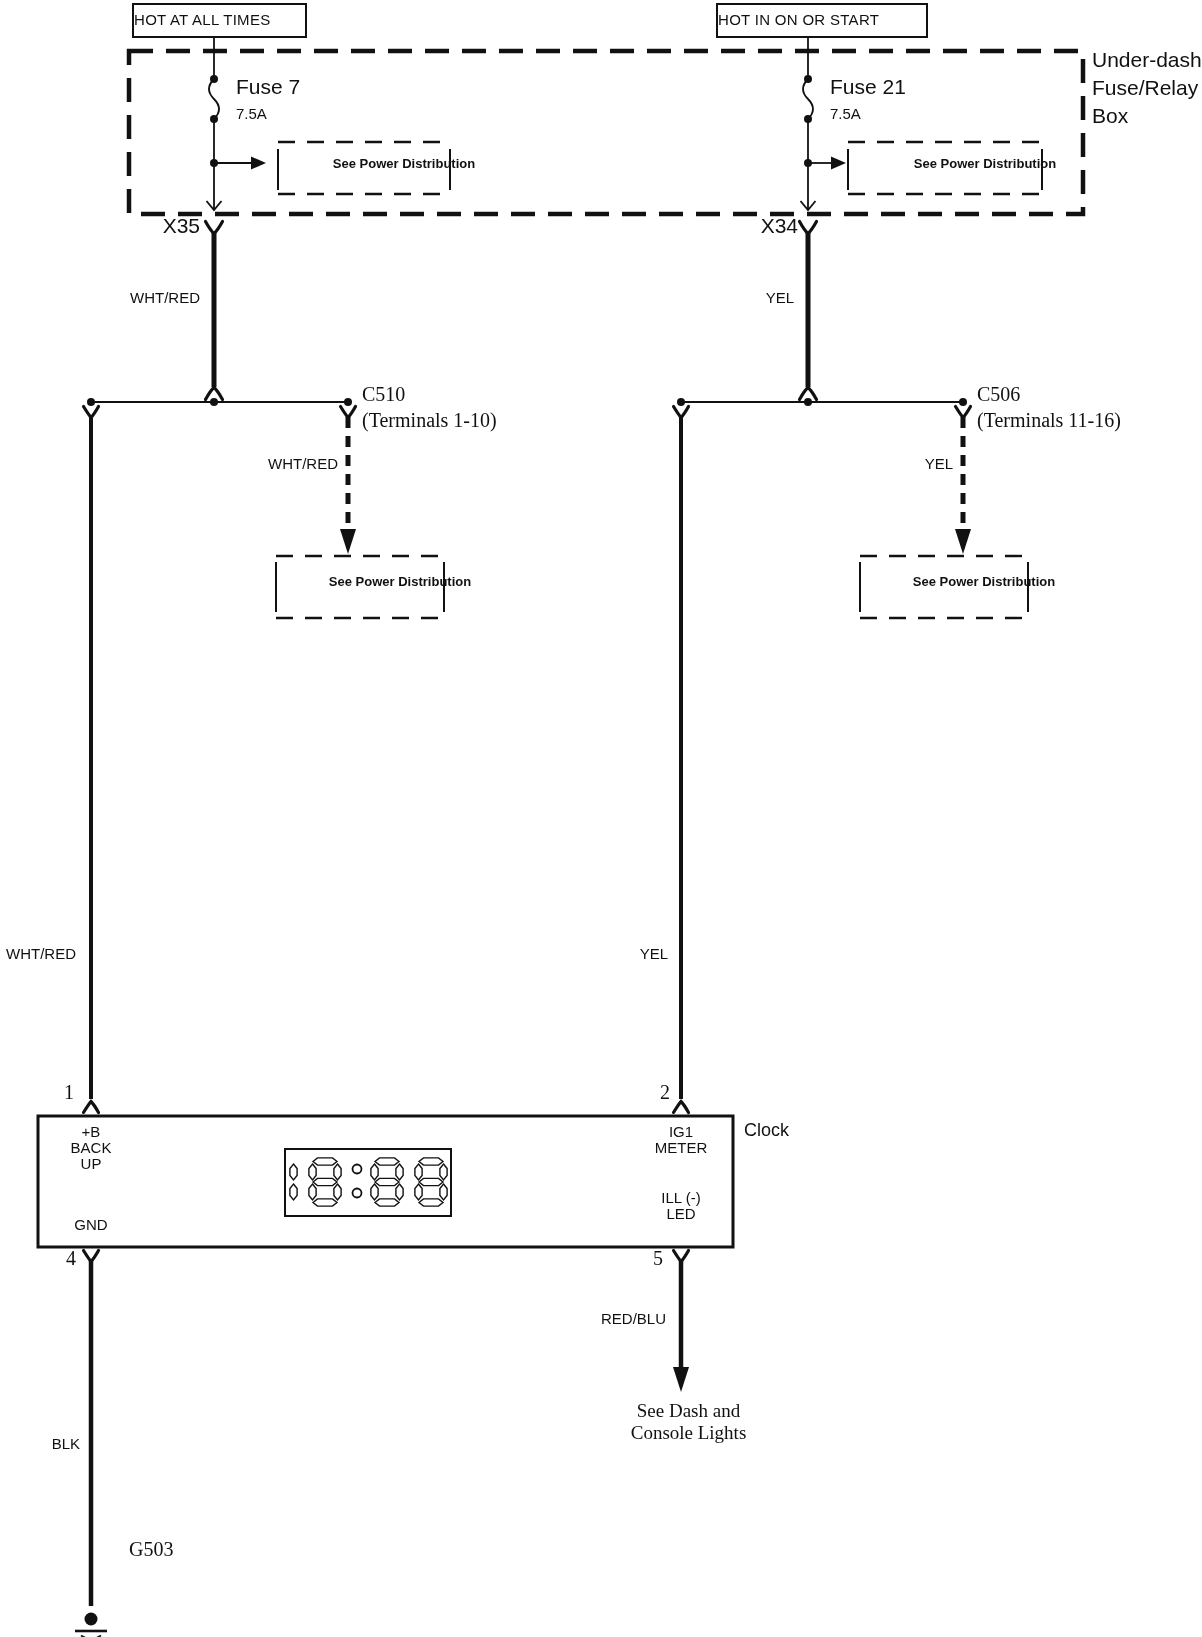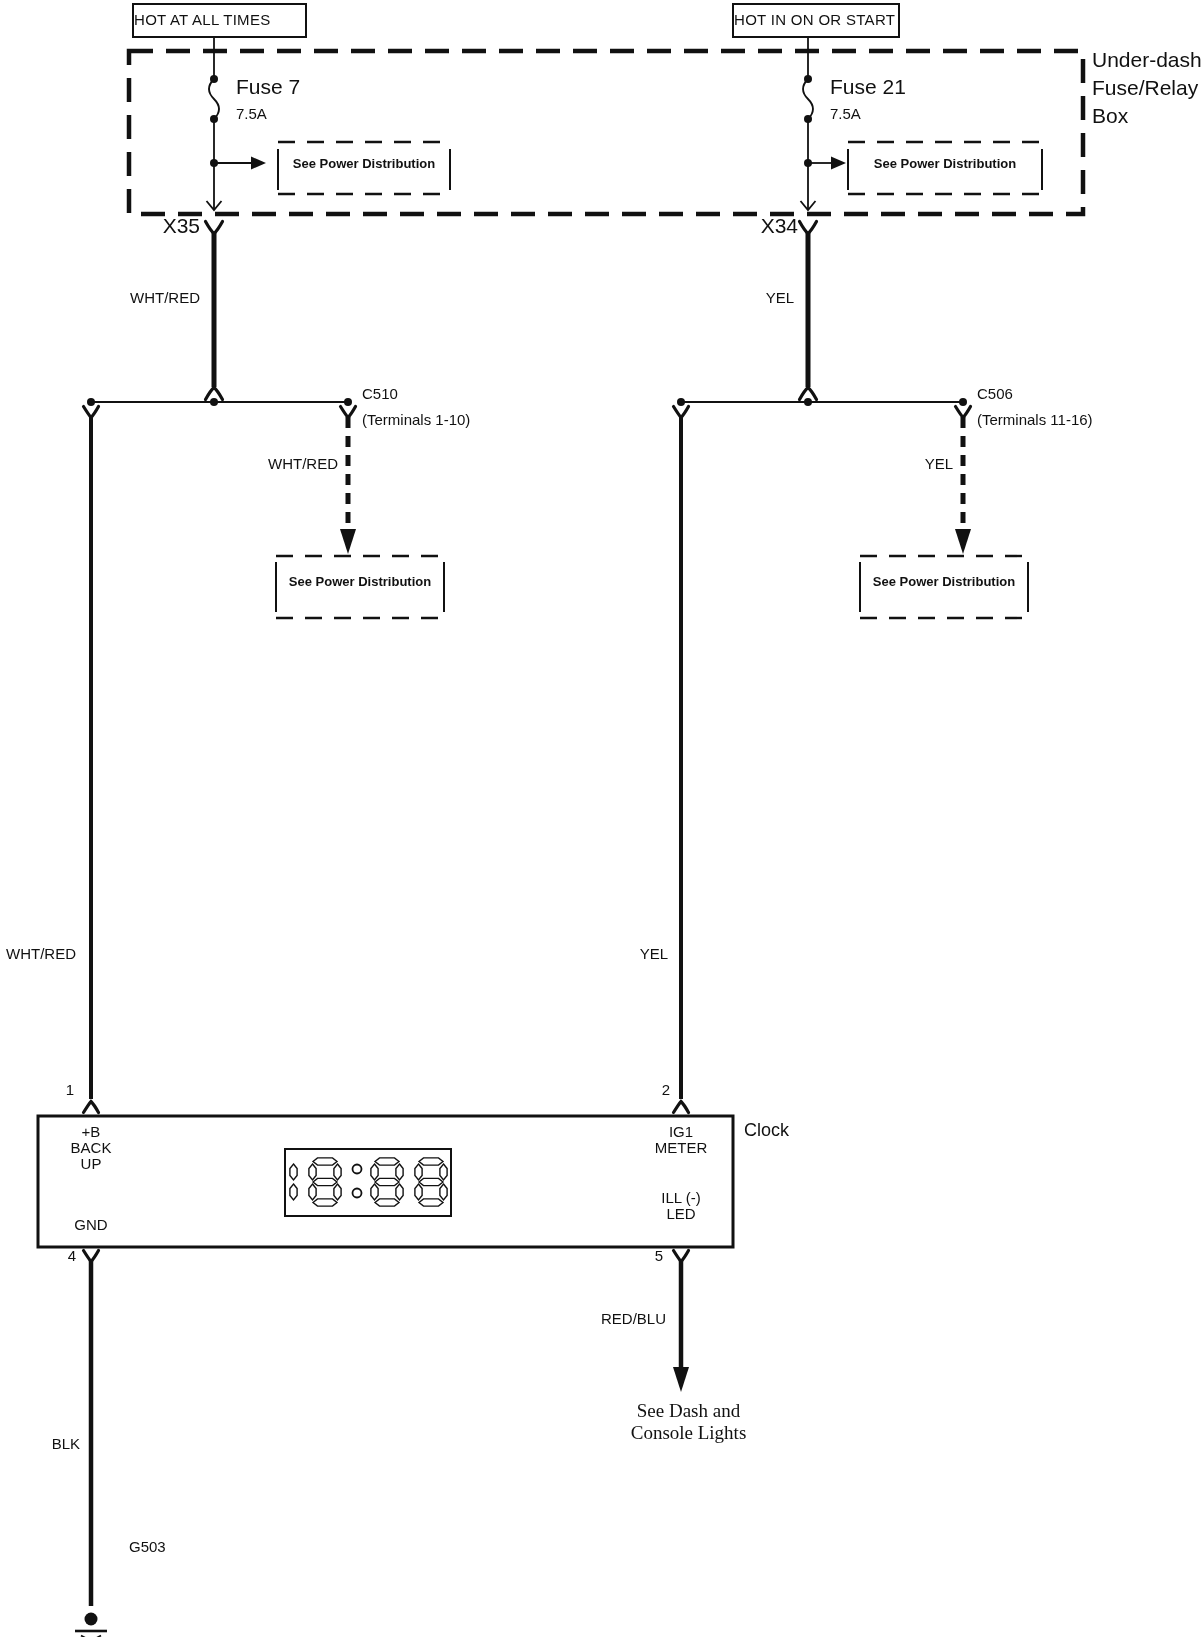--- a/index.html
+++ b/index.html
@@ -20,23 +20,23 @@
   .refbar{stroke:#111;stroke-width:2;fill:none;}
   .boxline{stroke:#111;stroke-width:3;fill:none;}
   .seg{fill:#fff;stroke:#111;stroke-width:1.4;}
   .lbl{position:absolute;color:#111;}
   .pre{white-space:pre-line;}
   .r{text-align:right;}
   .c{text-align:center;}
   .hotbox{position:absolute;border:2.2px solid #111;box-sizing:border-box;
           height:35px;line-height:30px;font-size:15px;letter-spacing:.3px;}
   .f21{font-size:21px;}
-  .f20{font-size:15px;}
+  .f20{font-size:20px;font-family:Liberation Serif, serif;}
   .f15{font-size:15px;}
-  .reftxt{font-size:13px;font-weight:bold;}
+  .reftxt{font-size:13px;font-weight:bold;padding-left:40px;}
 </style>
 </head>
 <body>
 
 <svg width="1202" height="1637" viewBox="0 0 1202 1637">
 
   <rect class="dashbox" x="129" y="51" width="954" height="163"></rect>
 
   <g>
     <line class="thin" x1="214" y1="38" x2="214" y2="79"></line>
@@ -178,21 +178,21 @@
   </g>
 
   <g>
     <circle class="dot" cx="91" cy="1619" r="6.5"></circle>
     <line x1="75" y1="1631" x2="107" y2="1631" stroke="#111" stroke-width="2.6"></line>
     <path class="thin" d="M81 1635.5 L91 1641 L101 1635.5"></path>
   </g>
 </svg>
 
 <div class="hotbox" style="left:132px;top:3px;width:175px;">HOT AT ALL TIMES</div>
-<div class="hotbox" style="left:732px;top:3px;width:168px;">HOT IN ON OR START</div>
+<div class="hotbox" style="left:716px;top:3px;width:212px;">HOT IN ON OR START</div>
 
 <div class="lbl pre f21" style="left:1092px;top:46px;line-height:28px;">Under-dash
 Fuse/Relay
 Box</div>
 
 <div class="lbl f21" style="left:236px;top:75px;">Fuse 7</div>
 <div class="lbl f15" style="left:236px;top:105px;">7.5A</div>
 <div class="lbl f21" style="left:830px;top:75px;text-align:center;">Fuse 21</div>
 <div class="lbl f15" style="left:830px;top:105px;">7.5A</div>
 

